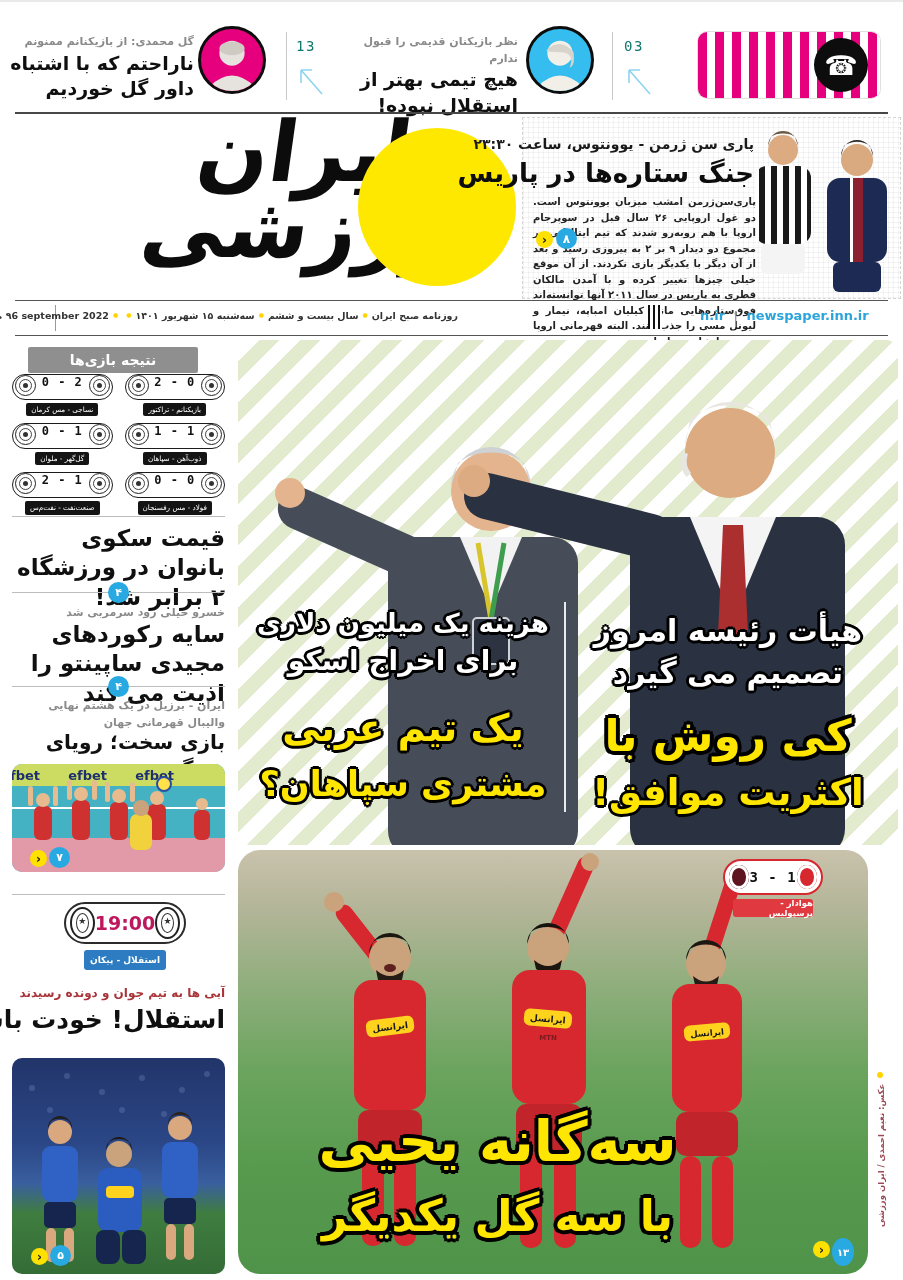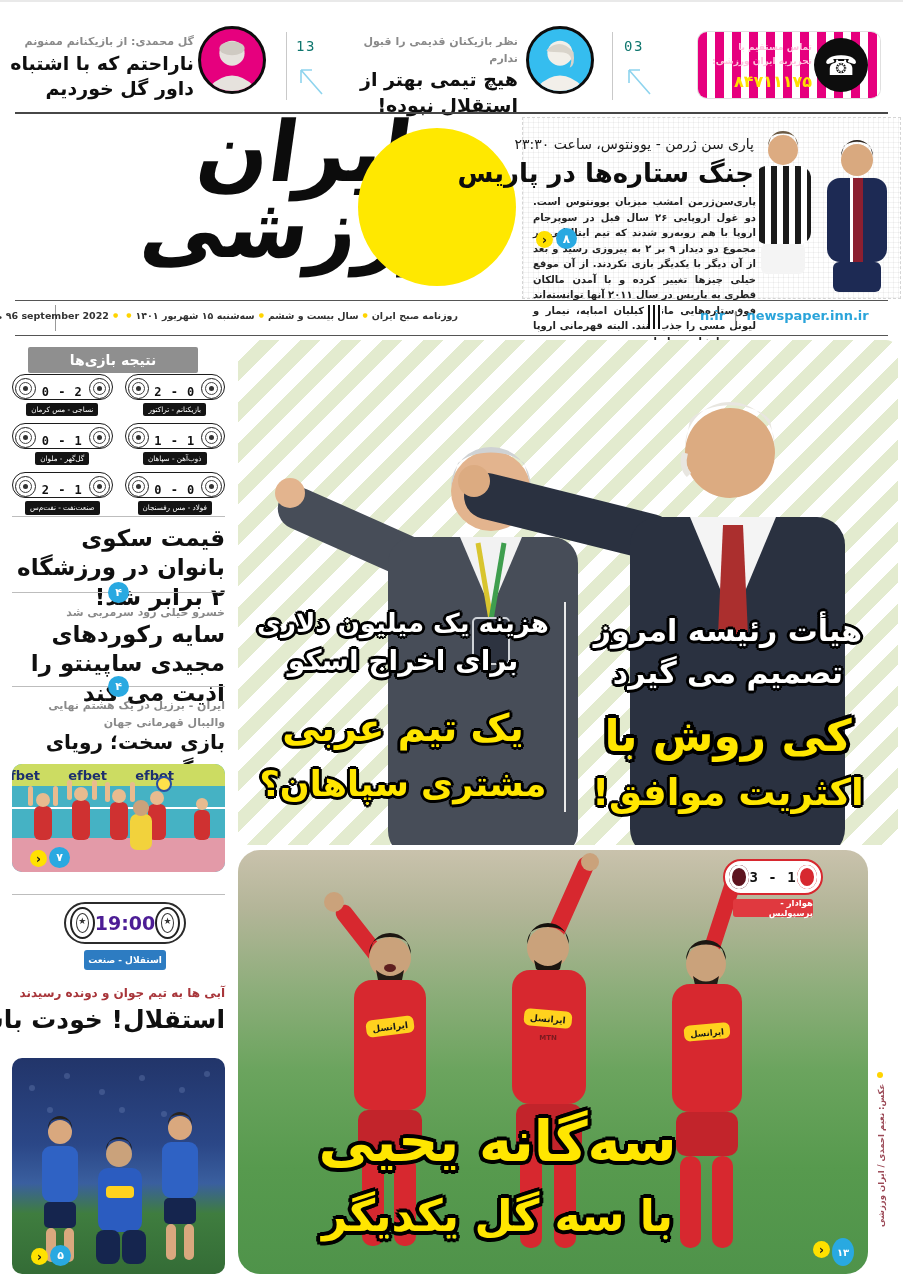--- a/index.html
+++ b/index.html
@@ -19,21 +19,21 @@
 .o3{text-shadow:3px 0 0 #000,-3px 0 0 #000,0 3px 0 #000,0 -3px 0 #000,2px 2px 0 #000,-2px 2px 0 #000,2px -2px 0 #000,-2px -2px 0 #000}
 .o4{text-shadow:4px 0 0 #000,-4px 0 0 #000,0 4px 0 #000,0 -4px 0 #000,3px 3px 0 #000,-3px 3px 0 #000,3px -3px 0 #000,-3px -3px 0 #000}
 .dotnum{font-family:"DejaVu Sans Mono",monospace;color:#0f766e;font-size:14px;letter-spacing:1.5px}
 .avatar{position:absolute;width:68px;height:68px;border-radius:50%;border:3px solid #0d0d0d;overflow:hidden}
 .avatar svg{display:block;width:100%;height:100%}
 .teaser{position:absolute;text-align:right}
 .teaser .t1{font-size:19px;font-weight:bold;color:#0f0f0f;line-height:1.35;white-space:nowrap}
 .photo{position:absolute;overflow:hidden}
 .resgrid{position:absolute;left:12px;top:372px;width:213px;display:grid;grid-template-columns:1fr 1fr;column-gap:12px;row-gap:7px}
 .match{display:flex;flex-direction:column;align-items:center}
-.pill{width:100%;height:26px;border:1.5px solid #1c1c1c;border-radius:14px;background:#fff;display:flex;align-items:flex-end;justify-content:space-between;padding:0 2px}
+.pill{width:100%;height:26px;border:1.5px solid #1c1c1c;border-radius:14px;background:#fff;display:flex;align-items:flex-start;justify-content:space-between;padding:0 2px}
 .clogo{width:21px;height:21px;border:1.5px solid #222;border-radius:50%;background:#fff;position:relative;flex:0 0 auto}
 .clogo::after{content:"";position:absolute;inset:3px;border:1px solid #444;border-radius:50%}
 .clogo::before{content:"";position:absolute;left:50%;top:50%;width:5px;height:5px;margin:-2.5px -2.5px;background:#333;border-radius:50%;z-index:2}
 .score{font-family:"DejaVu Sans Mono",monospace;font-weight:bold;font-size:12px;color:#111;direction:ltr;letter-spacing:1px;white-space:nowrap}
 .mlabel{margin-top:3px;background:#141414;color:#fff;font-size:7.2px;line-height:1;padding:3px 5px;border-radius:2px;white-space:nowrap}
 .dl{position:absolute;display:flex;align-items:center;font-size:9.5px;color:#333;font-weight:bold;white-space:nowrap}
 .dl span.itm::after{content:"●";color:#ffd400;font-size:6px;margin:0 4px;vertical-align:2px}
 .dl span.itm:last-child::after{content:""}
 .url{color:#2aa4da;font-weight:bold;font-size:13px;direction:ltr;font-family:"DejaVu Sans",sans-serif}
 .bigpill{position:absolute;background:#fff;border:2px solid #2b2b2b;border-radius:22px;display:flex;align-items:center;justify-content:space-between;padding:0 4px}
@@ -80,25 +80,20 @@
       </svg>
   </div>
   <div class="vr" style="left:612px;top:30px;height:68px"></div>
   <div class="abs dotnum" style="left:624px;top:36px">03</div>
   <svg class="abs" style="left:624px;top:60px" width="30" height="36" viewBox="0 0 30 36">
       <path d="M26 32 L5 8 M5 8 v13 M5 8 h11" stroke="#8ed4ee" stroke-width="1.6" fill="none"></path>
     </svg>
 
   <div class="abs" style="left:698px;top:30px;width:182px;height:66px;border-radius:9px;background:repeating-linear-gradient(90deg,#e6007e 0 9px,#ffffff 9px 17px);box-shadow:0 0 0 1px #e0e0e0;overflow:hidden">
     <div class="abs" style="left:116px;top:6px;width:54px;height:54px;border-radius:50%;background:#0d0d0d;display:flex;align-items:center;justify-content:center;color:#fff;font-size:27px">☎</div>
-    <div class="abs" style="right:68px;left:8px;top:9px;text-align:right;color:#ffc3de;font-size:9px;font-weight:bold;line-height:1.5">
-      <div>تماس مستقیم با</div>
-      <div>تحریریه ایران ورزشی:</div>
-      <div style="color:#ffe100;font-size:16px;margin-top:2px;letter-spacing:1px">۸۴۷۱۱۱۷۵</div>
-    </div>
   </div>
 
   <div class="rule" style="left:15px;right:15px;top:110px"></div>
 
   <div class="abs" style="left:140px;top:112px;width:390px;height:182px">
     <div style="position:absolute;left:58px;top:-4px;font-size:84px;font-weight:bold;color:#0c0c0c;transform:skewX(-8deg);line-height:1;letter-spacing:-2px">ایران</div>
     <div style="position:absolute;left:2px;top:72px;font-size:84px;font-weight:bold;color:#0c0c0c;transform:skewX(-8deg);line-height:1;letter-spacing:-2px">ورزشی</div>
     <div style="position:absolute;left:218px;top:14px;width:158px;height:158px;border-radius:50%;background:#ffe800"></div>
   </div>
 
@@ -118,21 +113,21 @@
       </g>
       <g>
         <circle cx="122" cy="42" r="16" fill="#d9a97f"></circle>
           <path d="M106 38 a16 16 0 0 1 32 0 l-3 -10 a16 10 0 0 0 -26 0 z" fill="#2e2620"></path>
         <rect x="92" y="60" width="60" height="84" rx="13" fill="#1d2a54"></rect>
         <rect x="118" y="60" width="10" height="84" fill="#8c1f30"></rect>
           <rect x="115" y="60" width="3" height="84" fill="#fff"></rect>
         <rect x="98" y="144" width="48" height="30" rx="6" fill="#1d2a54"></rect>
       </g>
     </svg>
-    <div style="position:absolute;right:146px;top:18px;font-size:14px;font-weight:normal;color:#1a1a1a;white-space:nowrap">پاری سن ژرمن - یوونتوس، ساعت ۲۳:۳۰</div>
+    <div style="position:absolute;right:146px;top:18px;font-size:14px;font-weight:bold;color:#1a1a1a;white-space:nowrap">پاری سن ژرمن - یوونتوس، ساعت ۲۳:۳۰</div>
     <div style="position:absolute;right:146px;top:40px;font-size:26px;font-weight:bold;color:#0d0d0d;white-space:nowrap">جنگ ستاره‌ها در پاریس</div>
     <div style="position:absolute;right:144px;left:10px;top:76px;font-size:10px;line-height:1.55;color:#222;text-align:justify;font-weight:bold">پاری‌سن‌ژرمن امشب میزبان یوونتوس است. دو غول اروپایی ۲۶ سال قبل در سوپرجام اروپا با هم روبه‌رو شدند که تیم ایتالیایی در مجموع دو دیدار ۹ بر ۲ به پیروزی رسید و بعد از آن دیگر با یکدیگر بازی نکردند. از آن موقع خیلی چیزها تغییر کرده و با آمدن مالکان قطری به پاریس در سال ۲۰۱۱ آنها توانسته‌اند فوق‌ستاره‌هایی مانند کیلیان امباپه، نیمار و لیونل مسی را جذب کنند. البته قهرمانی اروپا هنوز برایشان رویا مانده...</div>
   </div>
   <div class="badge yel" style="left:536px;top:229px;width:17px;height:17px">
       <span class="chev">‹</span>
     </div>
   <div class="badge blue" style="left:556px;top:226px;width:21px;height:21px;font-size:12px">۸</div>
 
   <div class="hair" style="left:15px;right:15px;top:298px;background:#555"></div>
 
@@ -300,24 +295,24 @@
   </div>
   <div class="badge yel" style="left:30px;top:848px;width:17px;height:17px">
       <span class="chev">‹</span>
     </div>
   <div class="badge blue" style="left:49px;top:845px;width:21px;height:21px;font-size:11px">۷</div>
 
   <div class="hair" style="left:12px;width:213px;top:892px"></div>
 
   <div class="bigpill" style="left:64px;top:900px;width:122px;height:42px">
     <span class="blogo"></span>
-    <span style="font-size:19px;font-weight:bold;color:#4c1d95;direction:ltr;font-family:'DejaVu Sans',sans-serif">19:00</span>
+    <span style="font-size:19px;font-weight:bold;color:#be185d;direction:ltr;font-family:'DejaVu Sans',sans-serif">19:00</span>
     <span class="blogo"></span>
   </div>
-  <div class="abs" style="left:84px;top:948px;width:82px;height:20px;background:#2d7cc2;border-radius:3px;color:#fff;font-size:9px;font-weight:bold;display:flex;align-items:center;justify-content:center">استقلال - صنعت</div>
+  <div class="abs" style="left:84px;top:948px;width:82px;height:20px;background:#2d7cc2;border-radius:3px;color:#fff;font-size:9px;font-weight:bold;display:flex;align-items:center;justify-content:center">استقلال - پیکان</div>
 
   <div class="abs" style="left:12px;top:984px;width:213px;text-align:right;font-size:12px;font-weight:bold;color:#a8353a">آبی ها به تیم جوان و دونده رسیدند</div>
   <div class="abs hl" style="left:12px;top:1002px;width:213px;font-size:25px;text-align:right;white-space:nowrap">استقلال! خودت باش</div>
 
   <div class="photo" style="left:12px;top:1056px;width:213px;height:216px;border-radius:10px;background:linear-gradient(180deg,#22356a 0,#2b4787 40%,#3a5f9f 58%,#3f7d3f 72%,#346c36 100%)">
     <svg width="213" height="216" viewBox="0 0 213 216">
       <g opacity=".35" fill="#6f85b8">
           <circle cx="20" cy="30" r="3"></circle>
           <circle cx="55" cy="18" r="3"></circle>
           <circle cx="90" cy="34" r="3"></circle>

